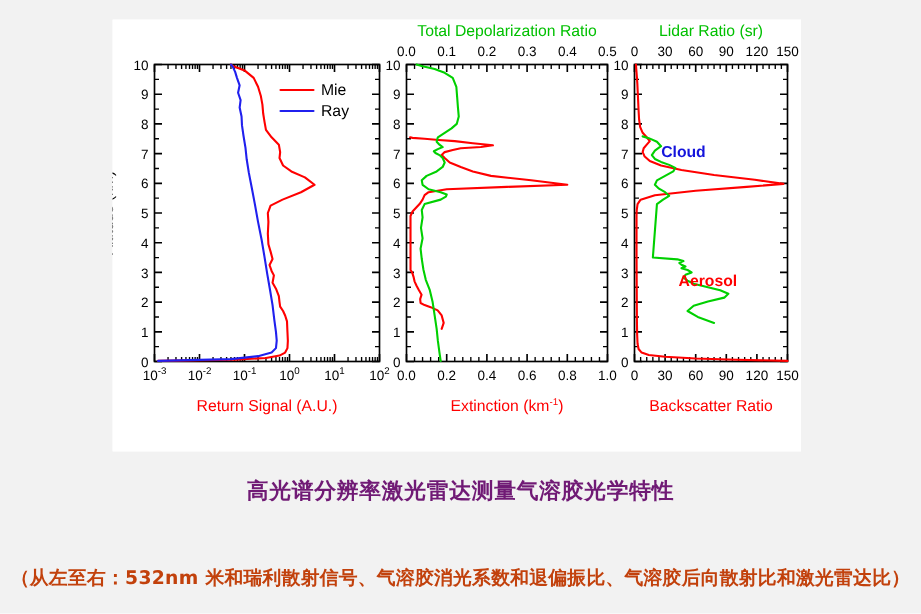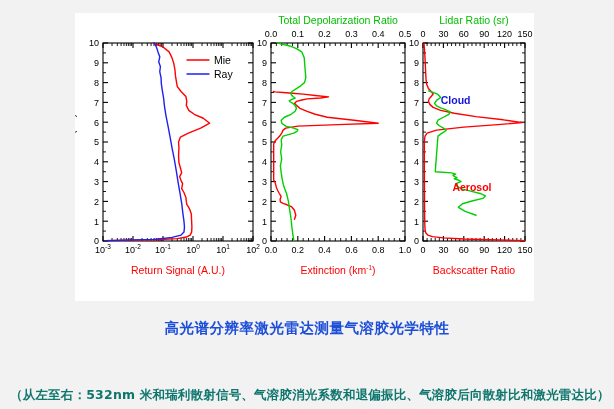--- a/index.html
+++ b/index.html
@@ -29,33 +29,33 @@
     position: absolute;
     left: 0;
     top: 318px;
     width: 614px;
     text-align: center;
   }
   #figure-title {
     font-family: "DejaVu Sans", "Liberation Sans", sans-serif;
     font-size: 14.5px;
     font-weight: bold;
-    color: #1d4ed8;
+    color: #701a75;
     letter-spacing: 0.5px;
     line-height: 20px;
     margin: 0;
   }
   #figure-subtitle {
     font-family: "DejaVu Sans", "Liberation Sans", sans-serif;
     font-size: 12.5px;
     font-weight: bold;
-    color: #0f766e;
+    color: #c2410c;
     letter-spacing: 0.2px;
     line-height: 18px;
-    margin: 10px;
+    margin: 0;
     padding-top: 38px;
     white-space: nowrap;
   }
   text {
     font-family: "Liberation Sans", sans-serif;
   }
   .tick {
     stroke: #000000;
     stroke-width: 1.1;
   }

